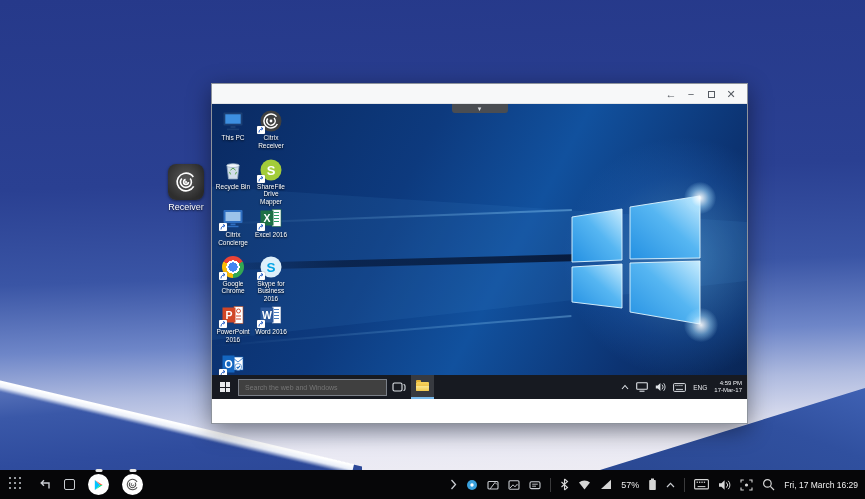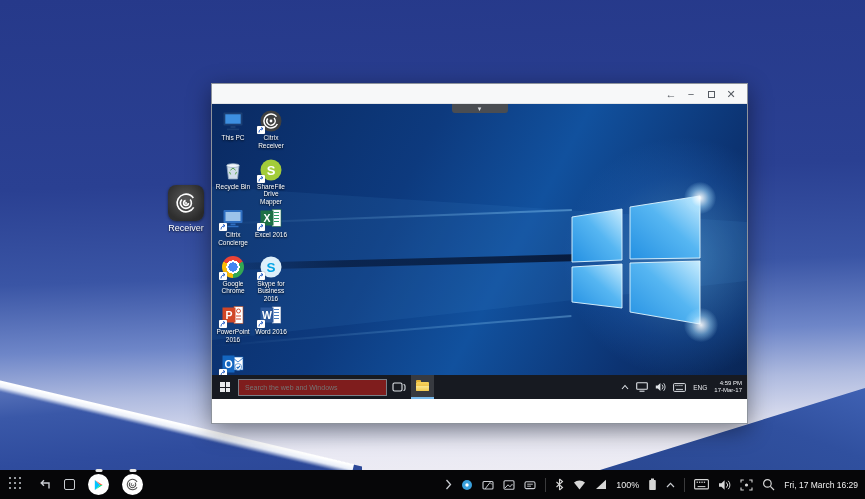--- a/index.html
+++ b/index.html
@@ -13,21 +13,21 @@
     clip-path: polygon(0 0, 100% 96%, 100% 100%, 0 100%);
     background: linear-gradient(175deg,#5d77bd 0%,#3a58a8 30%,#2f4c9e 70%,#2c4897 100%); }
   .snow-crest { position:absolute; left:-6px; top:379px; width:370px; height:11px;
     background: linear-gradient(180deg,#ffffff 12%,#e9eef9 55%, rgba(233,238,249,0));
     transform-origin:0 0; transform: rotate(13.3deg); filter: blur(0.7px); }
   .hill-right { position:absolute; left:600px; top:388px; width:265px; height:82px;
     clip-path: polygon(100% 0, 100% 100%, 0 100%);
     background: linear-gradient(200deg,#3f61b3 0%,#30509f 40%,#2a4892 100%); }
 
   
-  .host-icon { position:absolute; left:164px; top:185px; width:44px; text-align:center; cursor:default; }
+  .host-icon { position:absolute; left:164px; top:164px; width:44px; text-align:center; cursor:default; }
   .receiver-badge { width:36px; height:36px; margin:0 auto; border-radius:8px;
     background: radial-gradient(circle at 50% 42%, #5a5a5a 0%, #2e2e2e 75%);
     box-shadow: 0 1px 3px rgba(0,0,0,.5); display:flex; align-items:center; justify-content:center; }
   .host-icon-label { margin-top:2px; font-size:9px; color:#fff; text-shadow:0 1px 2px rgba(0,0,0,.8); }
 
   
   .cw { position:absolute; left:211px; top:83px; width:537px; height:341px;
     background:#fff; border:1px solid #8d939c; box-shadow:0 6px 22px rgba(0,0,0,.45); }
   .titlebar { height:20px; background:#f7f8f9; border-bottom:1px solid #e2e4e7;
     display:flex; align-items:center; justify-content:flex-end; padding-right:6px; }
@@ -71,21 +71,21 @@
     background:
       radial-gradient(circle, #4285f4 0 29%, #ffffff 30% 42%, transparent 43%),
       conic-gradient(from 300deg, #ea4335 0 120deg, #34a853 120deg 240deg, #fbbc05 240deg 360deg); }
 
   
   .remote-taskbar { position:absolute; left:0; bottom:0; width:535px; height:24px; background:#171a21;
     display:flex; align-items:stretch; }
   .rt-start { width:26px; display:flex; align-items:center; justify-content:center; cursor:pointer; }
   .winlogo { width:10px; height:10px; display:grid; grid-template-columns:1fr 1fr; grid-template-rows:1fr 1fr; gap:1px; }
   .winlogo span { background:#e8eaed; }
-  .rt-search { width:149px; height:17px; align-self:center; background:#7f1d1d;
+  .rt-search { width:149px; height:17px; align-self:center; background:#404040;
     border:1px solid #7a7f87; display:flex; align-items:center; }
   .rt-search input { width:100%; border:none; outline:none; background:transparent;
     font-size:7px; color:#a7adb5; padding-left:6px; font-family:"Liberation Sans",sans-serif; }
   .rt-taskview { width:24px; display:flex; align-items:center; justify-content:center; cursor:pointer; }
   .rt-explorer { width:23px; display:flex; align-items:center; justify-content:center;
     background:rgba(255,255,255,.14); border-bottom:2px solid #76b9ed; cursor:pointer; }
   .folder { width:13px; height:9px; background:linear-gradient(#f7d25c,#e3b335); border-radius:1px; position:relative; }
   .folder:before { content:""; position:absolute; top:-2px; left:0; width:5px; height:2px; background:#e3b335; border-radius:1px 1px 0 0; }
   .folder:after { content:""; position:absolute; left:0; bottom:0; width:13px; height:5px; background:linear-gradient(#fbe68e,#f0c94e); border-radius:0 0 1px 1px; }
   .rt-tray { margin-left:auto; display:flex; align-items:center; gap:7px; padding-right:5px; }
@@ -472,21 +472,21 @@
       <span class="sep"></span>
       <svg width="9" height="13" viewBox="0 0 9 13" class="ico">
         <path d="M4.5 1 L4.5 12 M4.5 1 L7.5 3.5 L1.5 9 M4.5 12 L7.5 9.5 L1.5 4" fill="none" stroke="#d6d6d6" stroke-width="1.1"></path>
         </svg>
       <svg width="13" height="11" viewBox="0 0 13 11" class="ico">
         <path d="M1 3.4 A8.5 8.5 0 0 1 12 3.4 L6.5 10.5 Z" fill="#d6d6d6"></path>
         </svg>
       <svg width="12" height="11" viewBox="0 0 12 11" class="ico">
         <path d="M1 10 L11 10 L11 0.8 Z" fill="#d6d6d6"></path>
         </svg>
-      <span class="ht-batt-label">100%</span>
+      <span class="ht-batt-label">57%</span>
       <svg width="9" height="13" viewBox="0 0 9 13" class="ico">
         <rect x="3" y="0.5" width="3" height="1.6" fill="#d6d6d6"></rect>
         <rect x="1.2" y="2.1" width="6.6" height="10" rx="0.8" fill="#d6d6d6"></rect>
         </svg>
       <svg width="9" height="6" viewBox="0 0 9 6" class="ico">
         <polyline points="1,5 4.5,1.3 8,5" fill="none" stroke="#c9ccd1" stroke-width="1.2"></polyline>
         </svg>
       <span class="sep"></span>
       <svg width="15" height="11" viewBox="0 0 15 11" class="ico">
         <rect x="0.6" y="0.6" width="13.8" height="9.3" rx="1" fill="none" stroke="#d6d6d6" stroke-width="1.1"></rect>

